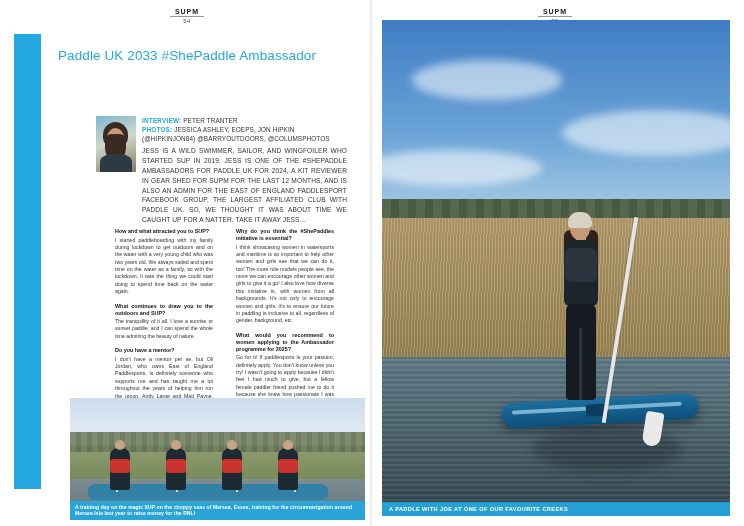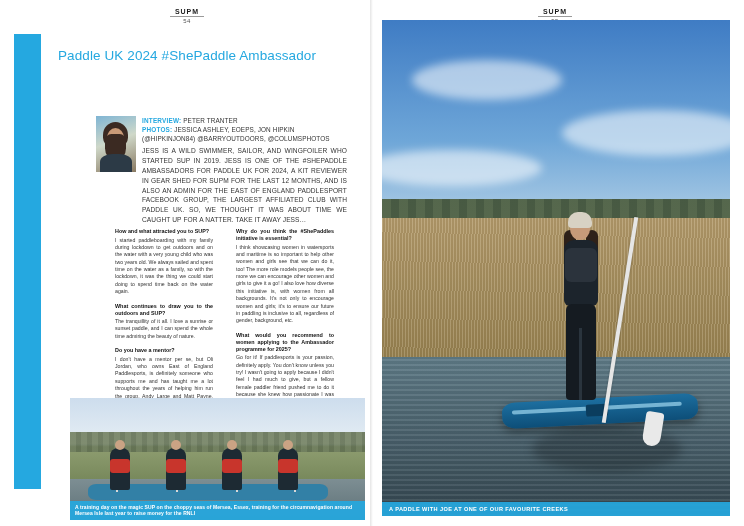--- a/index.html
+++ b/index.html
@@ -376,21 +376,21 @@
   <div class="runhead" id="runhead-right">
     <div class="mast">SUPM</div>
     <div class="rule"></div>
     <div class="num">55</div>
   </div>
 
   <div class="cyan-band">
     <div class="qa-vertical">Q&amp;A</div>
   </div>
 
-  <div class="kicker">Paddle UK 2024 #ShePaddle Ambassador</div>
+  <div class="kicker">Paddle UK 2033 #ShePaddle Ambassador</div>
 
   <div class="portrait">
     <div class="hair"></div>
     <div class="face"></div>
     <div class="hair2"></div>
     <div class="body"></div>
   </div>
 
   <div class="credits">
     <div>

